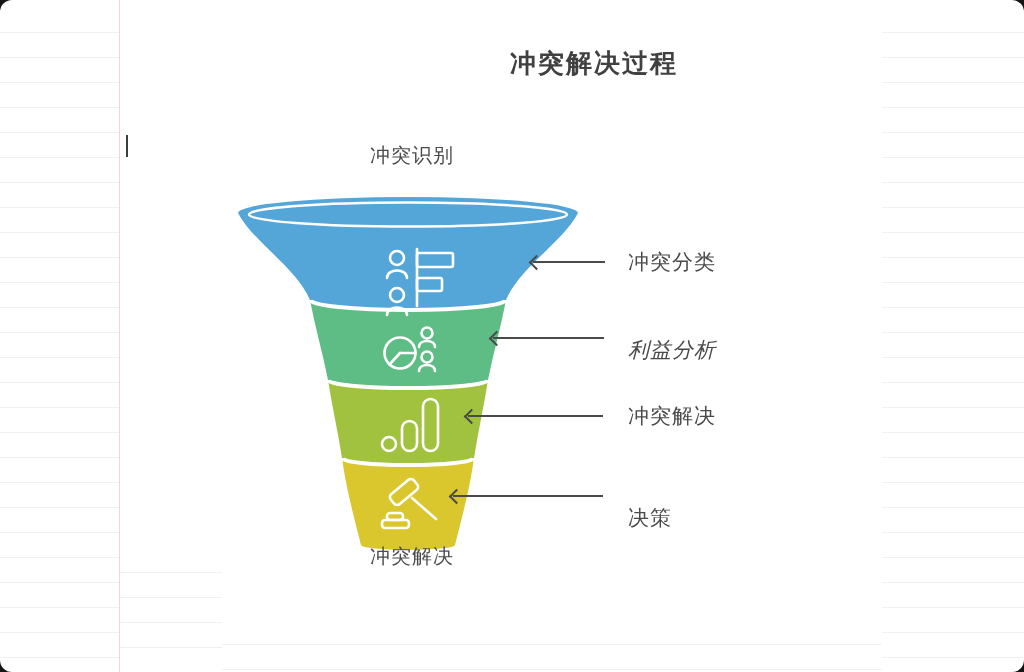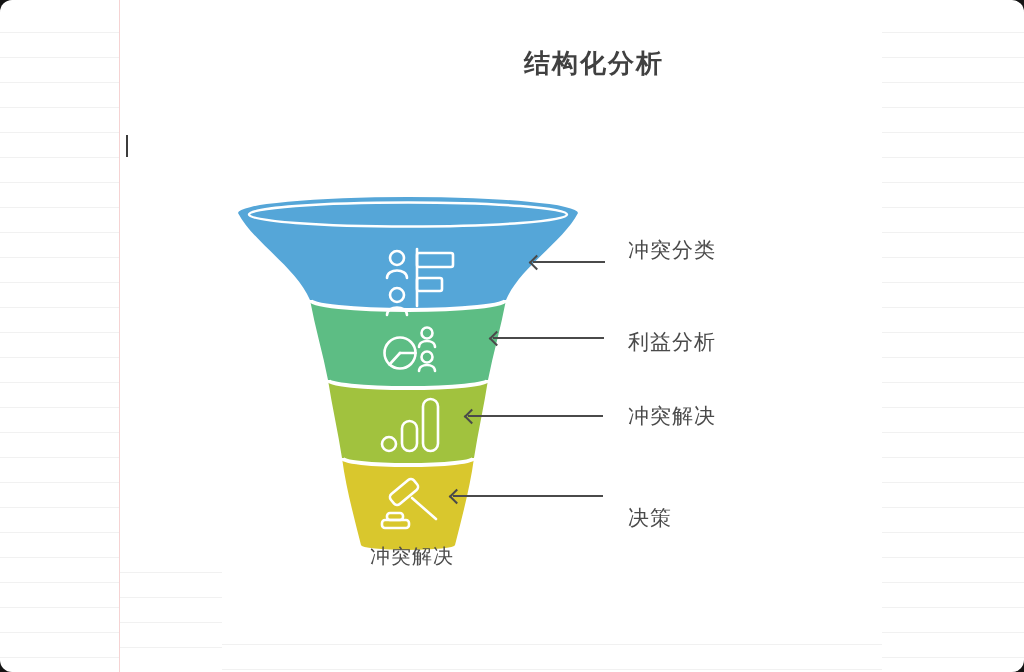--- a/index.html
+++ b/index.html
@@ -40,41 +40,42 @@
   .callout-arrow{position:absolute;height:0;border-top:2px solid #4a4a4a;}
   .callout-arrow::before{
     content:"";position:absolute;left:-2px;top:-6px;width:9px;height:9px;
     border-left:2px solid #4a4a4a;border-bottom:2px solid #4a4a4a;transform:rotate(45deg);
   }
   .callout-label{position:absolute;font-size:21px;line-height:28px;letter-spacing:1px;color:#4a4a4a;white-space:nowrap;}
   #arrow-1{left:533px;top:261px;width:72px;}
   #arrow-2{left:493px;top:337px;width:111px;}
   #arrow-3{left:468px;top:415px;width:135px;}
   #arrow-4{left:453px;top:495px;width:150px;}
-  #label-1{left:628px;top:236px;}
-  #label-2{left:628px;top:328px;}
+  #label-1{left:628px;top:248px;}
+  #label-2{left:628px;top:336px;font-style:italic;}
   #label-3{left:628px;top:402px;}
   #label-4{left:628px;top:504px;}
 </style>
 </head>
 <body>
 
 <div id="page">
 
   <div id="canvas"></div>
 
   <div id="stripes-left" class="stripes"></div>
   <div id="stripes-right" class="stripes"></div>
   <div id="stripes-bl" class="stripes"></div>
   <div id="stripes-bottom" class="stripes"></div>
   <div id="margin-line"></div>
   <div id="text-cursor"></div>
 
-  <div id="diagram-title" class="txt">结构化分析</div>
+  <div id="diagram-title" class="txt">冲突解决过程</div>
 
+  <div id="top-caption" class="txt stage-caption">冲突识别</div>
 
   <svg id="funnel-svg" width="360" height="365" viewBox="0 0 360 365">
 
     <path class="seg" d="M 10 21 A 170 16 0 0 1 350 21 C 335 50 292 75 278 108 A 98 10 0 0 1 82 108 C 68 75 25 50 10 21 Z" fill="#55A6D8"></path>
 
     <path class="seg" d="M 82 108 A 98 10 0 0 0 278 108 C 273 135 265 162 260 188 A 80 8 0 0 1 100 188 C 95 162 87 135 82 108 Z" fill="#5DBD84"></path>
 
     <path class="seg" d="M 100 188 A 80 8 0 0 0 260 188 C 256 214 250 240 246 266 A 66 7 0 0 1 114 266 C 110 240 104 214 100 188 Z" fill="#A1C23E"></path>
 
     <path class="seg" d="M 114 266 A 66 7 0 0 0 246 266 C 242 296 234 325 227 353 A 47 5 0 0 1 133 353 C 126 325 118 296 114 266 Z" fill="#D9C72D"></path>

